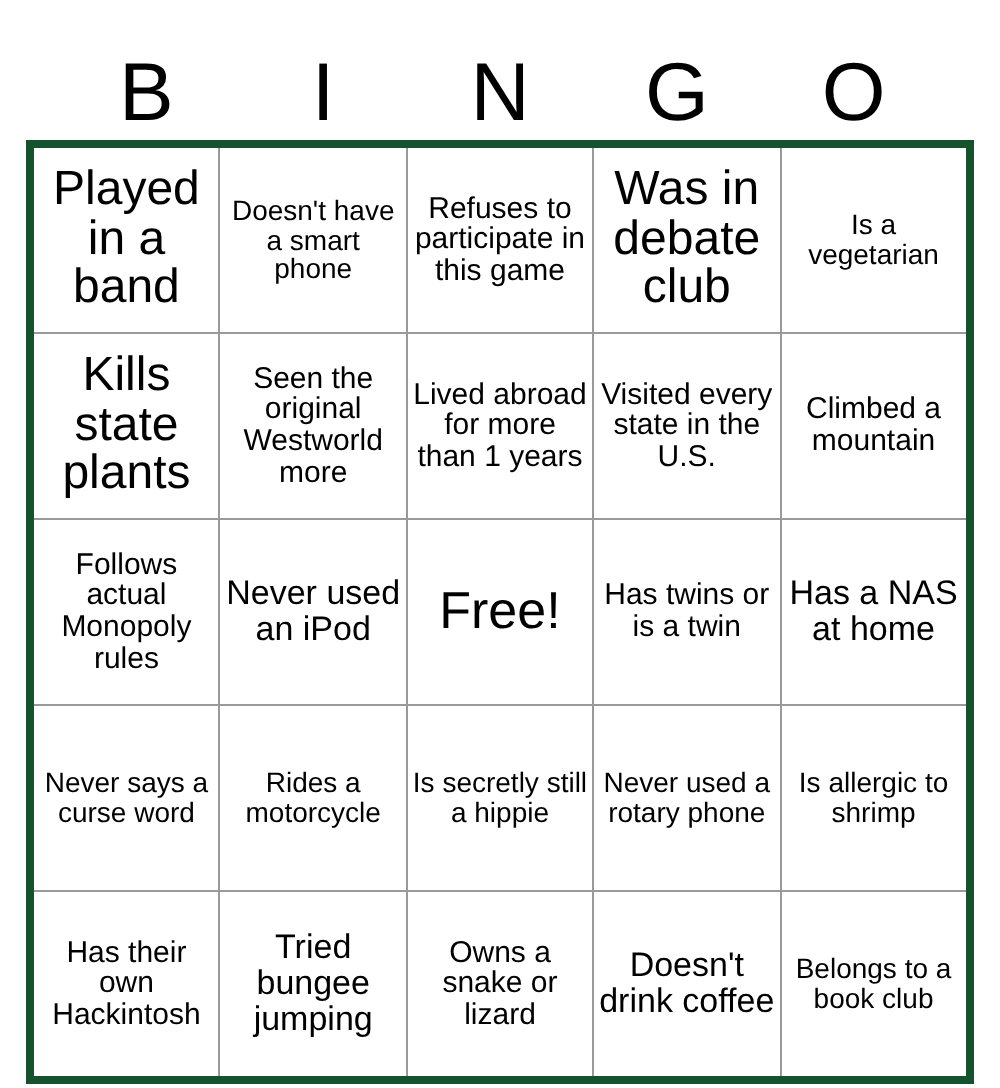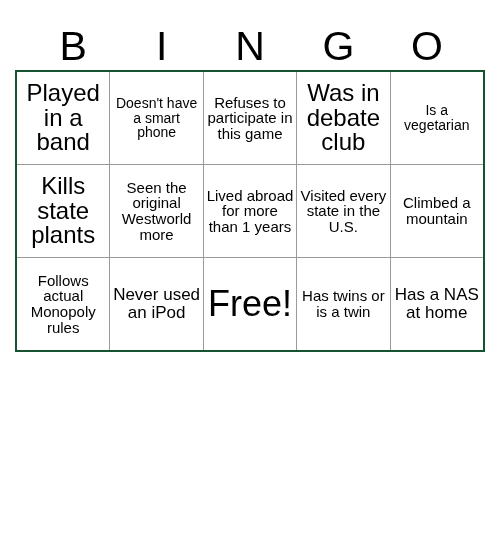--- a/index.html
+++ b/index.html
@@ -34,21 +34,21 @@
     font-size: 41px;
     line-height: 48px;
     font-weight: 400;
     letter-spacing: 0px;
     color: #000000;
   }
   #grid {
     width: 442px;
     margin: 0 auto;
     border-collapse: collapse;
-    border: 2px solid #14532d;
+    border: 4px solid #14532d;
     table-layout: fixed;
   }
   #grid td {
     width: 88.4px;
     height: 90px;
     border: 1px solid #9a9a9a;
     padding: 1px 2px;
     text-align: center;
     vertical-align: middle;
     background: #ffffff;
@@ -58,21 +58,21 @@
     display: block;
     line-height: 1.04;
     color: #000000;
     word-wrap: break-word;
   }
   .fs-s   { font-size: 15px; }
   .fs-m   { font-size: 14px; }
   .fs-l   { font-size: 15px; }
   .fs-xl  { font-size: 17px; }
   .fs-xxl { font-size: 24px; }
-  .fs-free { font-size: 36px; }
+  .fs-free { font-size: 26px; }
 </style>
 </head>
 <body>
 
 <div id="card">
 
   <div id="header-row">
     <div class="header-letter">B</div>
     <div class="header-letter">I</div>
     <div class="header-letter">N</div>
@@ -126,16 +126,50 @@
         <td>
             <span class="cell-text fs-free">Free!</span>
           </td>
         <td>
             <span class="cell-text fs-l">Has twins or is a twin</span>
           </td>
         <td>
             <span class="cell-text fs-xl">Has a NAS at home</span>
           </td>
       </tr>
+      <tr>
+        <td>
+            <span class="cell-text fs-m">Never says a curse word</span>
+          </td>
+        <td>
+            <span class="cell-text fs-m">Rides a motorcycle</span>
+          </td>
+        <td>
+            <span class="cell-text fs-m">Is secretly still a hippie</span>
+          </td>
+        <td>
+            <span class="cell-text fs-m">Never used a rotary phone</span>
+          </td>
+        <td>
+            <span class="cell-text fs-m">Is allergic to shrimp</span>
+          </td>
+      </tr>
+      <tr>
+        <td>
+            <span class="cell-text fs-s">Has their own Hackintosh</span>
+          </td>
+        <td>
+            <span class="cell-text fs-xl">Tried bungee jumping</span>
+          </td>
+        <td>
+            <span class="cell-text fs-l">Owns a snake or lizard</span>
+          </td>
+        <td>
+            <span class="cell-text fs-xl">Doesn't drink coffee</span>
+          </td>
+        <td>
+            <span class="cell-text fs-m">Belongs to a book club</span>
+          </td>
+      </tr>
     </tbody>
   </table>
 
 </div>
 
 </body></html>

